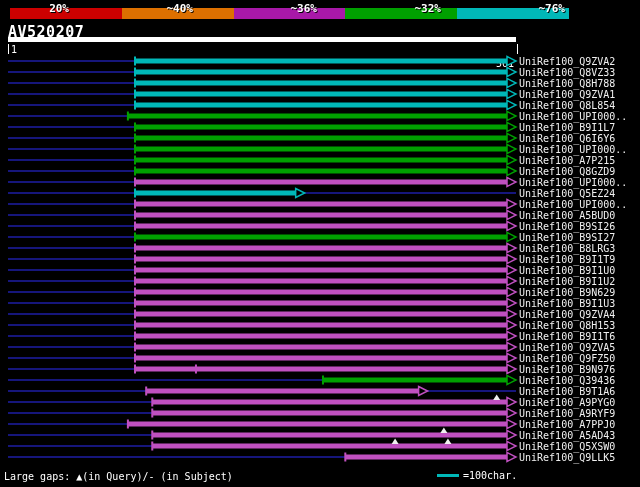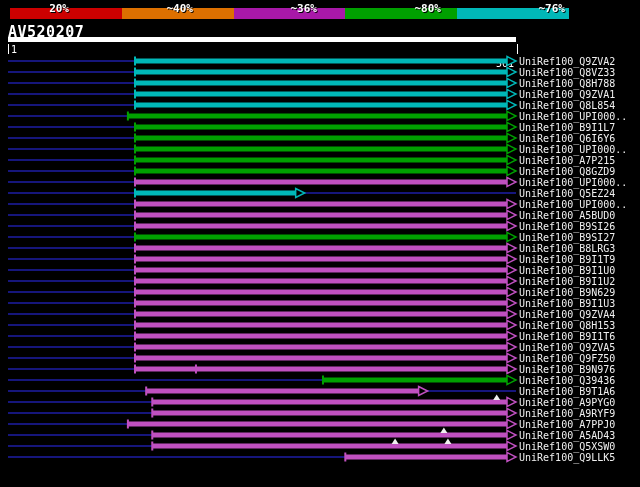--- a/index.html
+++ b/index.html
@@ -35,21 +35,21 @@
 <div class="screen">
 
   <div class="scalebar" id="scalebar">
       <div class="seg" style="background: rgb(204, 0, 0);"></div>
       <div class="seglabel" style="right: 500px;">20%</div>
       <div class="seg" style="background: rgb(221, 112, 0);"></div>
       <div class="seglabel" style="right: 376px;">~40%</div>
       <div class="seg" style="background: rgb(168, 24, 168);"></div>
       <div class="seglabel" style="right: 252px;">~36%</div>
       <div class="seg" style="background: rgb(0, 160, 0);"></div>
-      <div class="seglabel" style="right: 128px;">~80%</div>
+      <div class="seglabel" style="right: 128px;">~32%</div>
       <div class="seg" style="background: rgb(0, 184, 184);"></div>
       <div class="seglabel" style="right: 4px;">~76%</div>
     </div>
 
   <div class="query-title">AV520207</div>
 
   <div class="query-bar"></div>
 
   <div class="ruler">
     <span class="tickmark tick-left"></span>
@@ -318,14 +318,21 @@
       </g>
       <g>
         <rect x="8" y="401" width="508" height="2" fill="#16167c"></rect>
         <rect x="345.312" y="399.5" width="161.688" height="5" fill="#c050c0"></rect>
         <rect x="344.312" y="397.5" width="2" height="9" fill="#c050c0"></rect>
         <polygon points="507,397.5 516,402 507,406.5" fill="#000000" stroke="#c050c0" stroke-width="1.5"></polygon>
         <text x="519" y="405.5" class="hitlabel">UniRef100_Q9LLK5</text>
       </g>
     </svg>
 
+  <div class="footer">
+    <span class="gaps-label">Large gaps: ▲(in Query)/- (in Subject)</span>
+    <span class="scale-legend">
+      <span class="cyan-line" id="cyan-line" style="background: rgb(0, 184, 184);"></span>
+      <span>=100char.</span>
+    </span>
+  </div>
 
 </div>
 
 </body></html>

